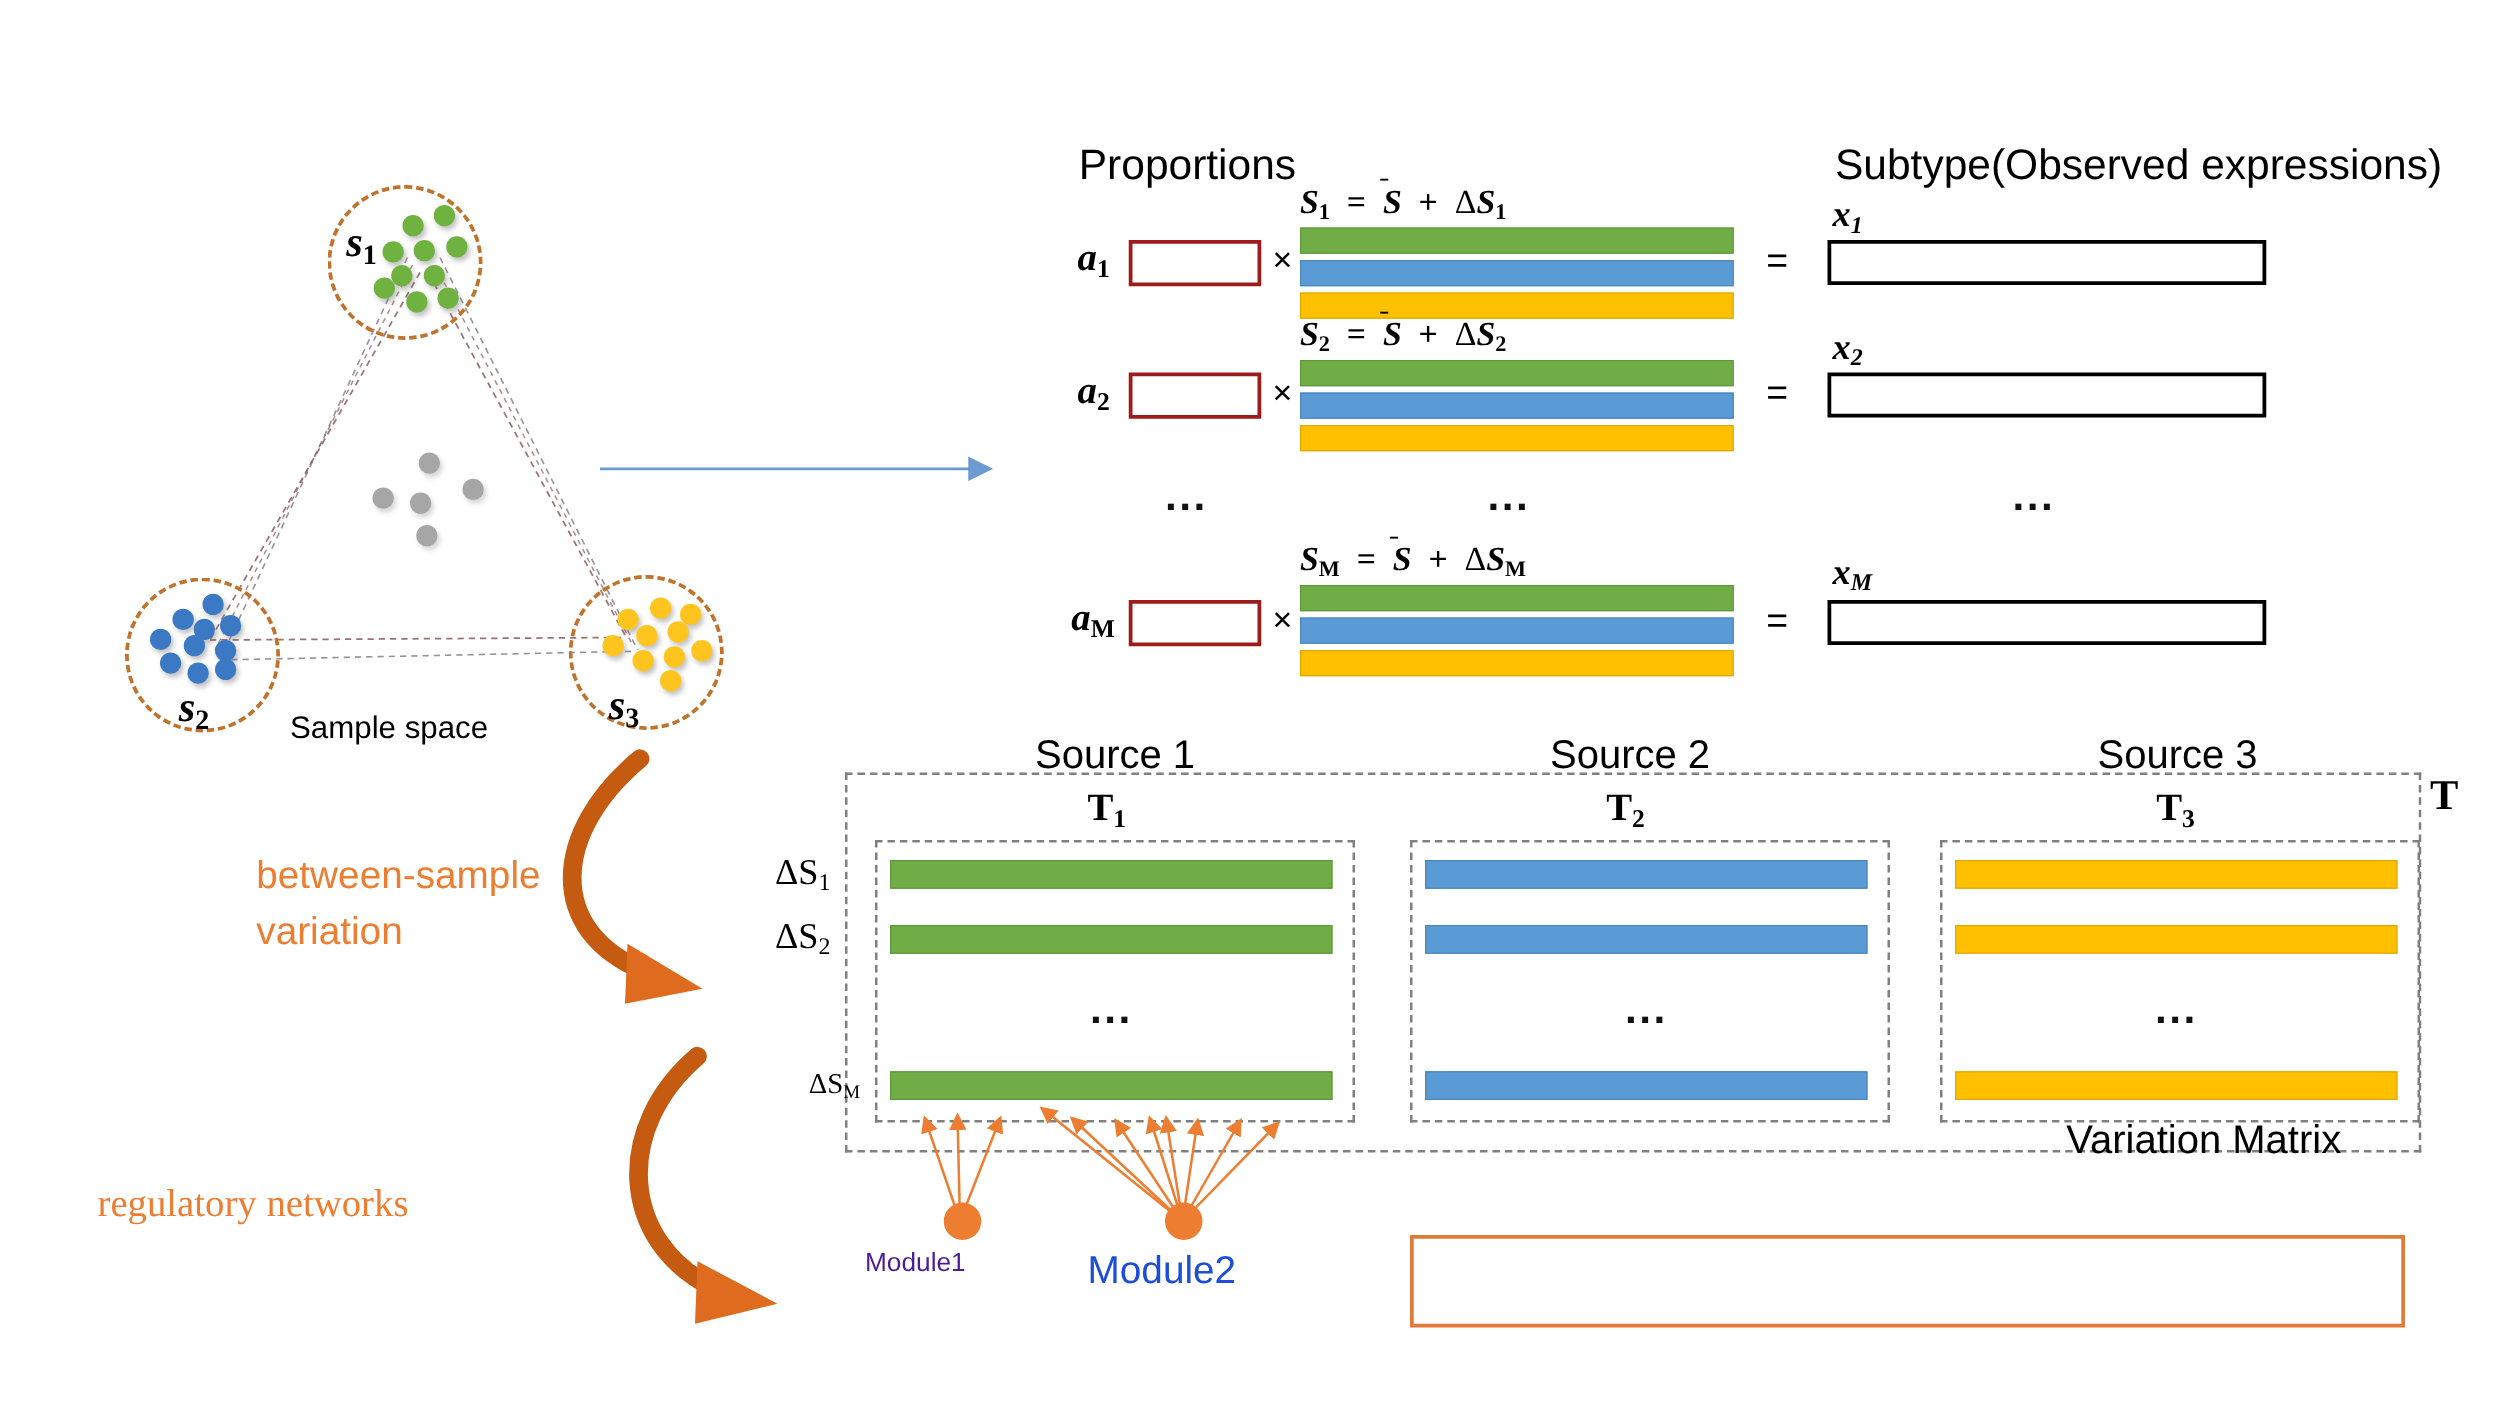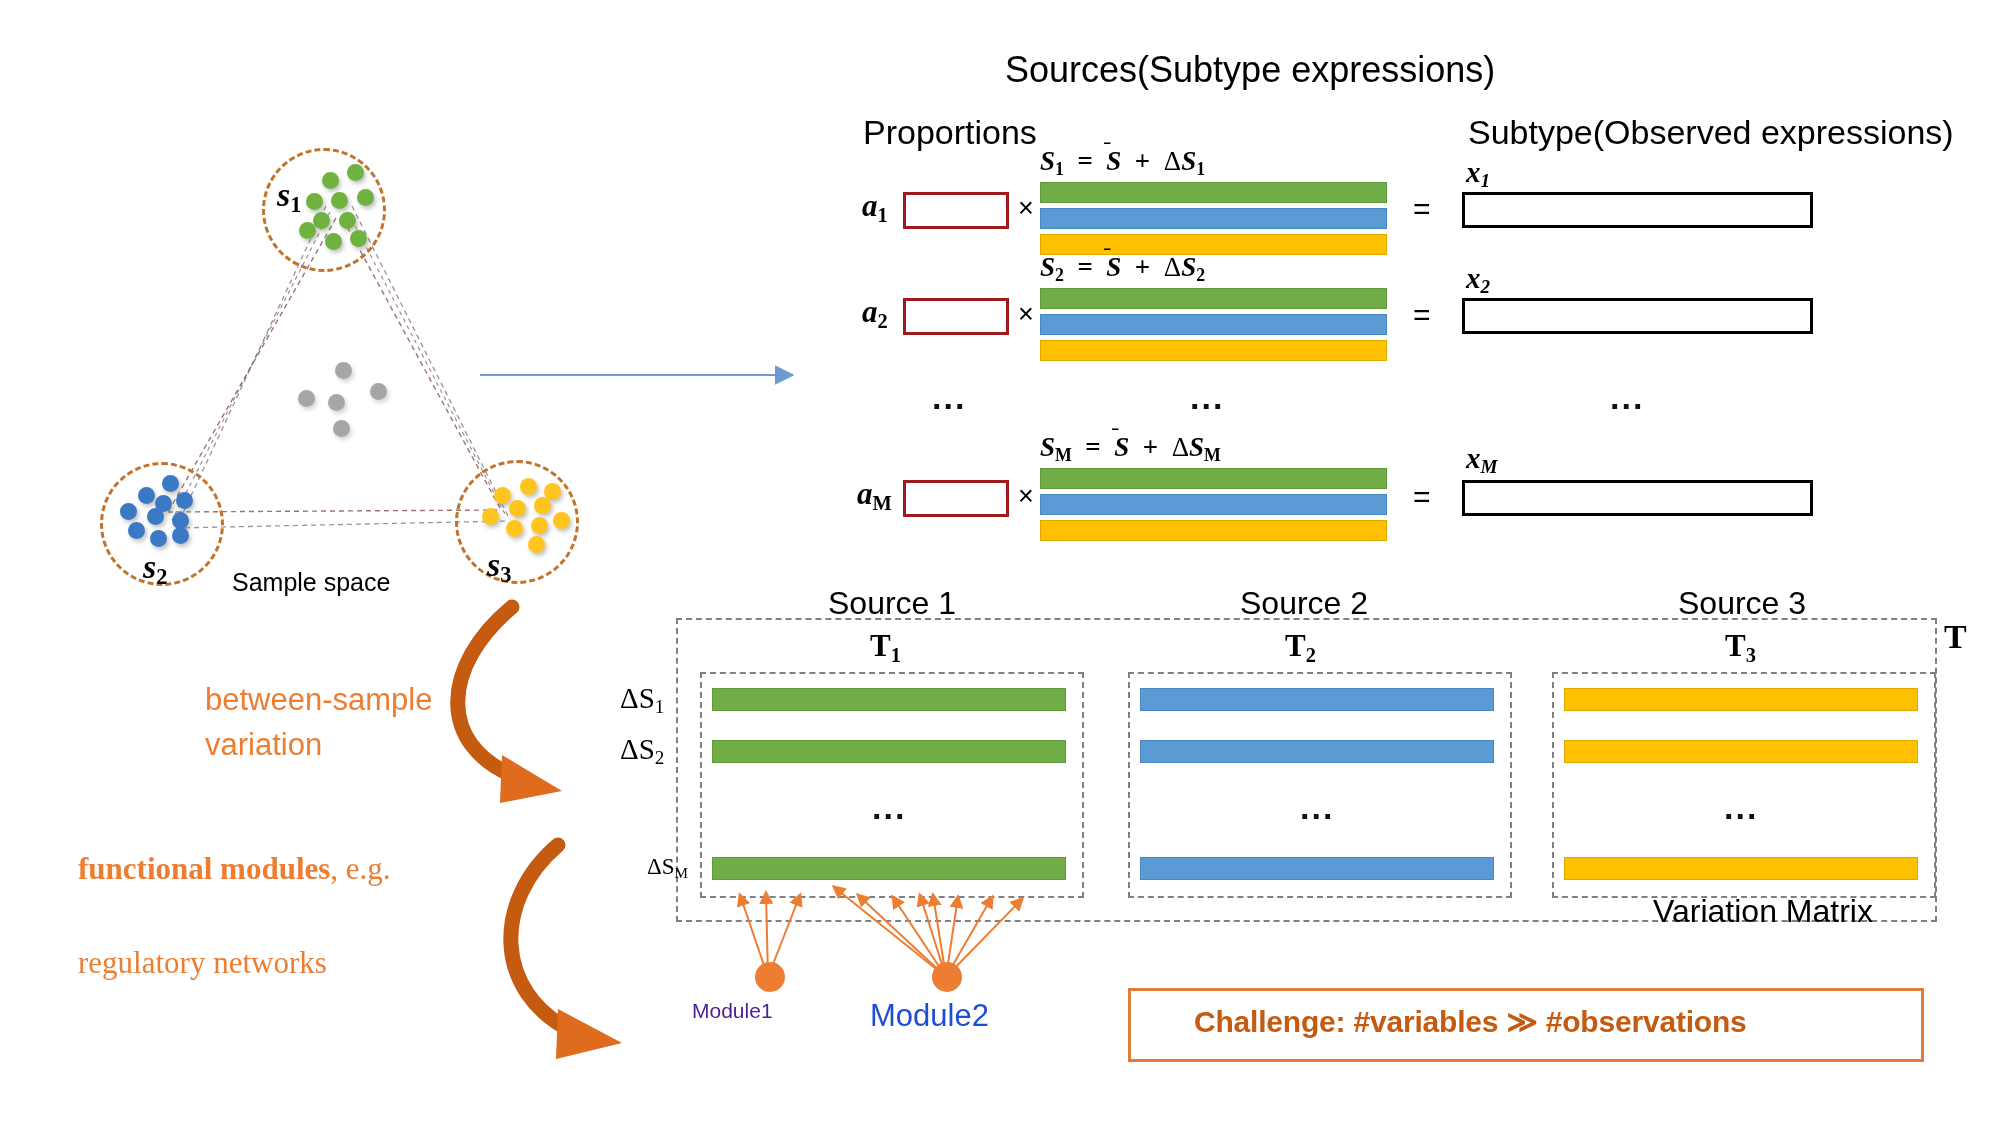--- a/index.html
+++ b/index.html
@@ -137,21 +137,20 @@
 
   <svg width="350" height="40" style="left:478px;top:360px;">
     <defs>
       <marker id="arrBlue" markerWidth="9" markerHeight="9" refX="7" refY="4.5" orient="auto">
         <polygon points="0,0 9,4.5 0,9" fill="#6C9BD2"></polygon>
       </marker>
     </defs>
     <line x1="2" y1="15" x2="312" y2="15" stroke="#6C9BD2" stroke-width="2.2" marker-end="url(#arrBlue)"></line>
   </svg>
 
-  <div class="abs txt sans h-sources" style="left:1005px;top:52px;">Sources(Subtype expressions)</div>
   <div class="abs txt sans h-prop" style="left:835px;top:115px;margin-left:28px;">Proportions</div>
   <div class="abs txt sans h-mix" style="left:1468px;top:115px;">Subtype(Observed expressions)</div>
 
   <div class="abs" style="left:0;top:0;">
     <div class="abs txt math" style="left:862px;top:190px;font-size:31px;">
       <i>a</i><span class="sub">1</span>
     </div>
     <div class="box-red" style="left:903px;top:192px;width:100px;height:31px;"></div>
     <div class="abs txt sans" style="left:1018px;top:195px;font-size:27px;">×</div>
 
@@ -223,23 +222,20 @@
     <div class="abs txt sans" style="left:1413px;top:482px;font-size:30px;">=</div>
     <div class="abs txt math" style="left:1466px;top:444px;font-size:29px;">
       <i>x</i><span class="subi">M</span>
     </div>
     <div class="box-black" style="left:1462px;top:480px;width:345px;height:30px;"></div>
   </div>
 
   <div class="abs txt sans" style="left:205px;top:684px;font-size:31px;color:#ED7D31;">between-sample</div>
   <div class="abs txt sans" style="left:205px;top:729px;font-size:31px;color:#ED7D31;">variation</div>
 
-  <div class="abs txt serif" style="left:78px;top:853px;font-size:31px;color:#ED7D31;">
-    <span style="font-weight:bold;">functional modules</span><span>, e.g.</span>
-  </div>
   <div class="abs txt serif" style="left:78px;top:947px;font-size:31px;color:#ED7D31;">regulatory networks</div>
 
   <svg width="260" height="230" style="left:430px;top:595px;">
     <path d="M82,12 C12,70 6,150 86,182" fill="none" stroke="#C55A11" stroke-width="15" stroke-linecap="round"></path>
     <polygon points="72,160 132,196 70,208" fill="#DE6B1E"></polygon>
   </svg>
 
   <svg width="260" height="250" style="left:500px;top:835px;">
     <path d="M58,10 C-8,66 -6,158 72,196" fill="none" stroke="#C55A11" stroke-width="15" stroke-linecap="round"></path>
     <polygon points="58,174 122,208 56,224" fill="#DE6B1E"></polygon>
@@ -318,15 +314,14 @@
     </g>
   </svg>
 
   <div class="abs" style="left:755px;top:962px;width:30px;height:30px;border-radius:50%;background:#ED7D31;"></div>
   <div class="abs" style="left:932px;top:962px;width:30px;height:30px;border-radius:50%;background:#ED7D31;"></div>
 
   <div class="abs txt sans" style="left:692px;top:1000px;font-size:21px;color:#4c1d95;">Module1</div>
   <div class="abs txt sans" style="left:870px;top:1000px;font-size:31px;color:#1d4ed8;">Module2</div>
 
   <div class="challenge-box" style="left:1128px;top:988px;width:790px;height:68px;"></div>
-  <div class="abs txt challenge-txt" style="left:1194px;top:1007px;">Challenge: #variables ≫ #observations</div>
 
 </div>
 
 </body></html>

